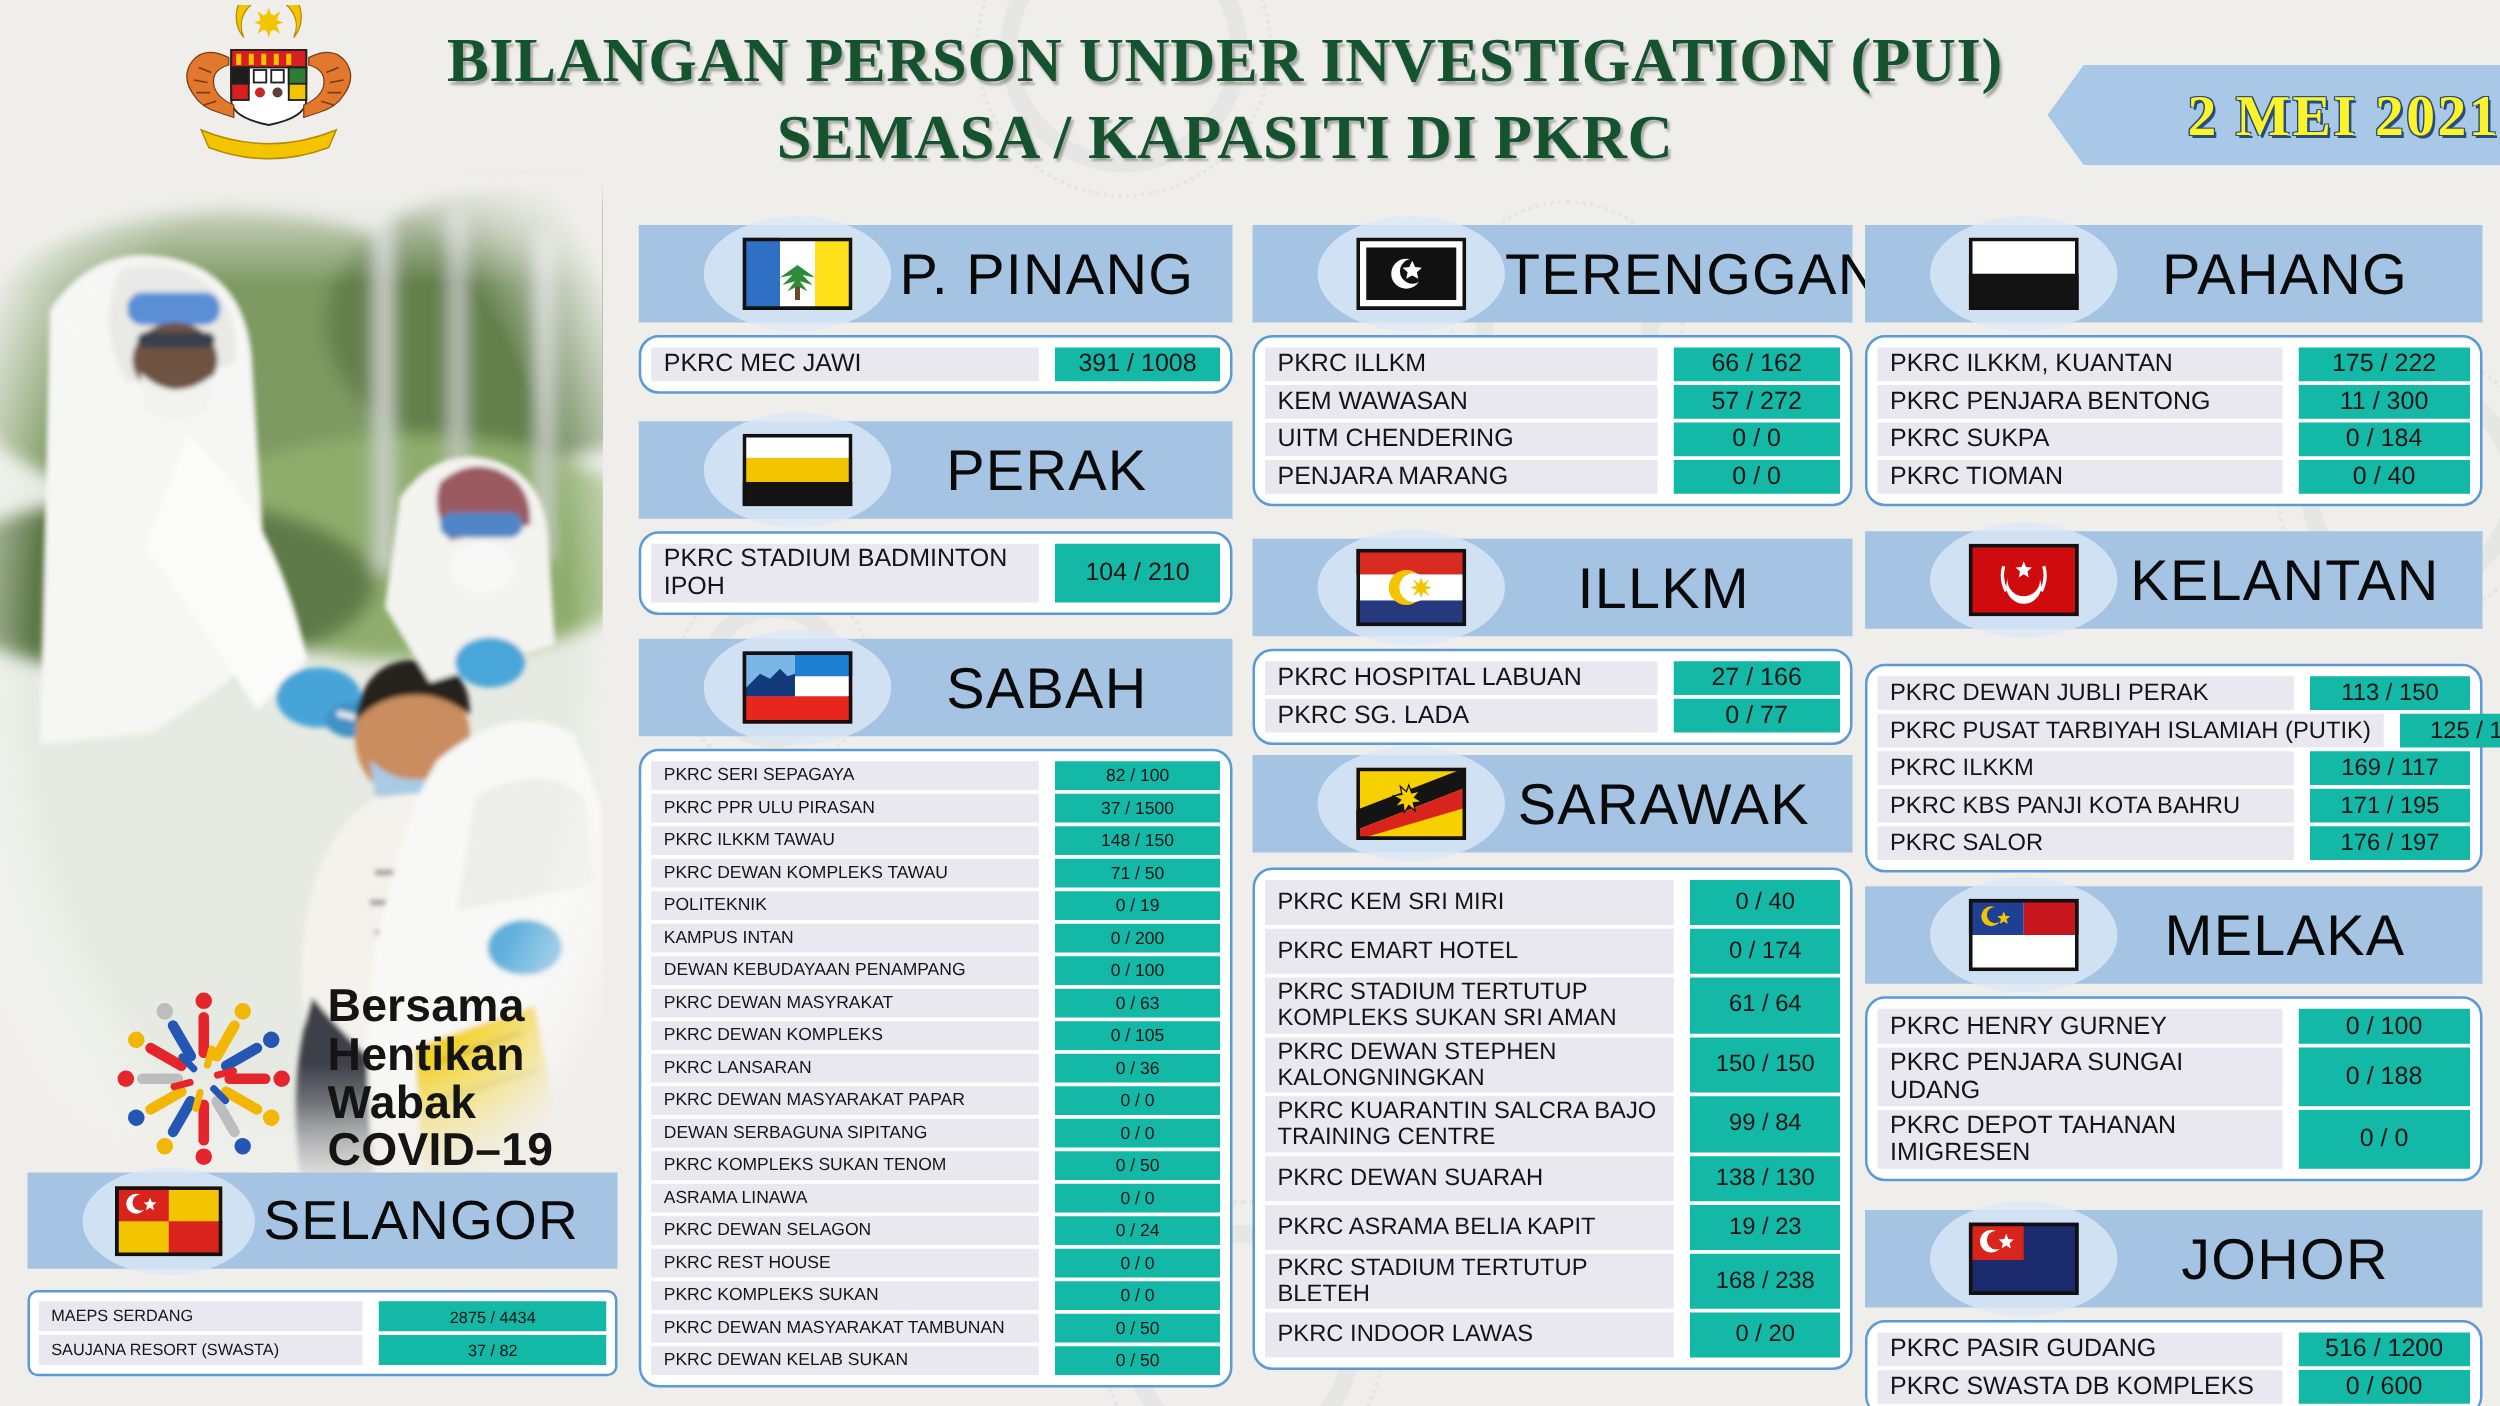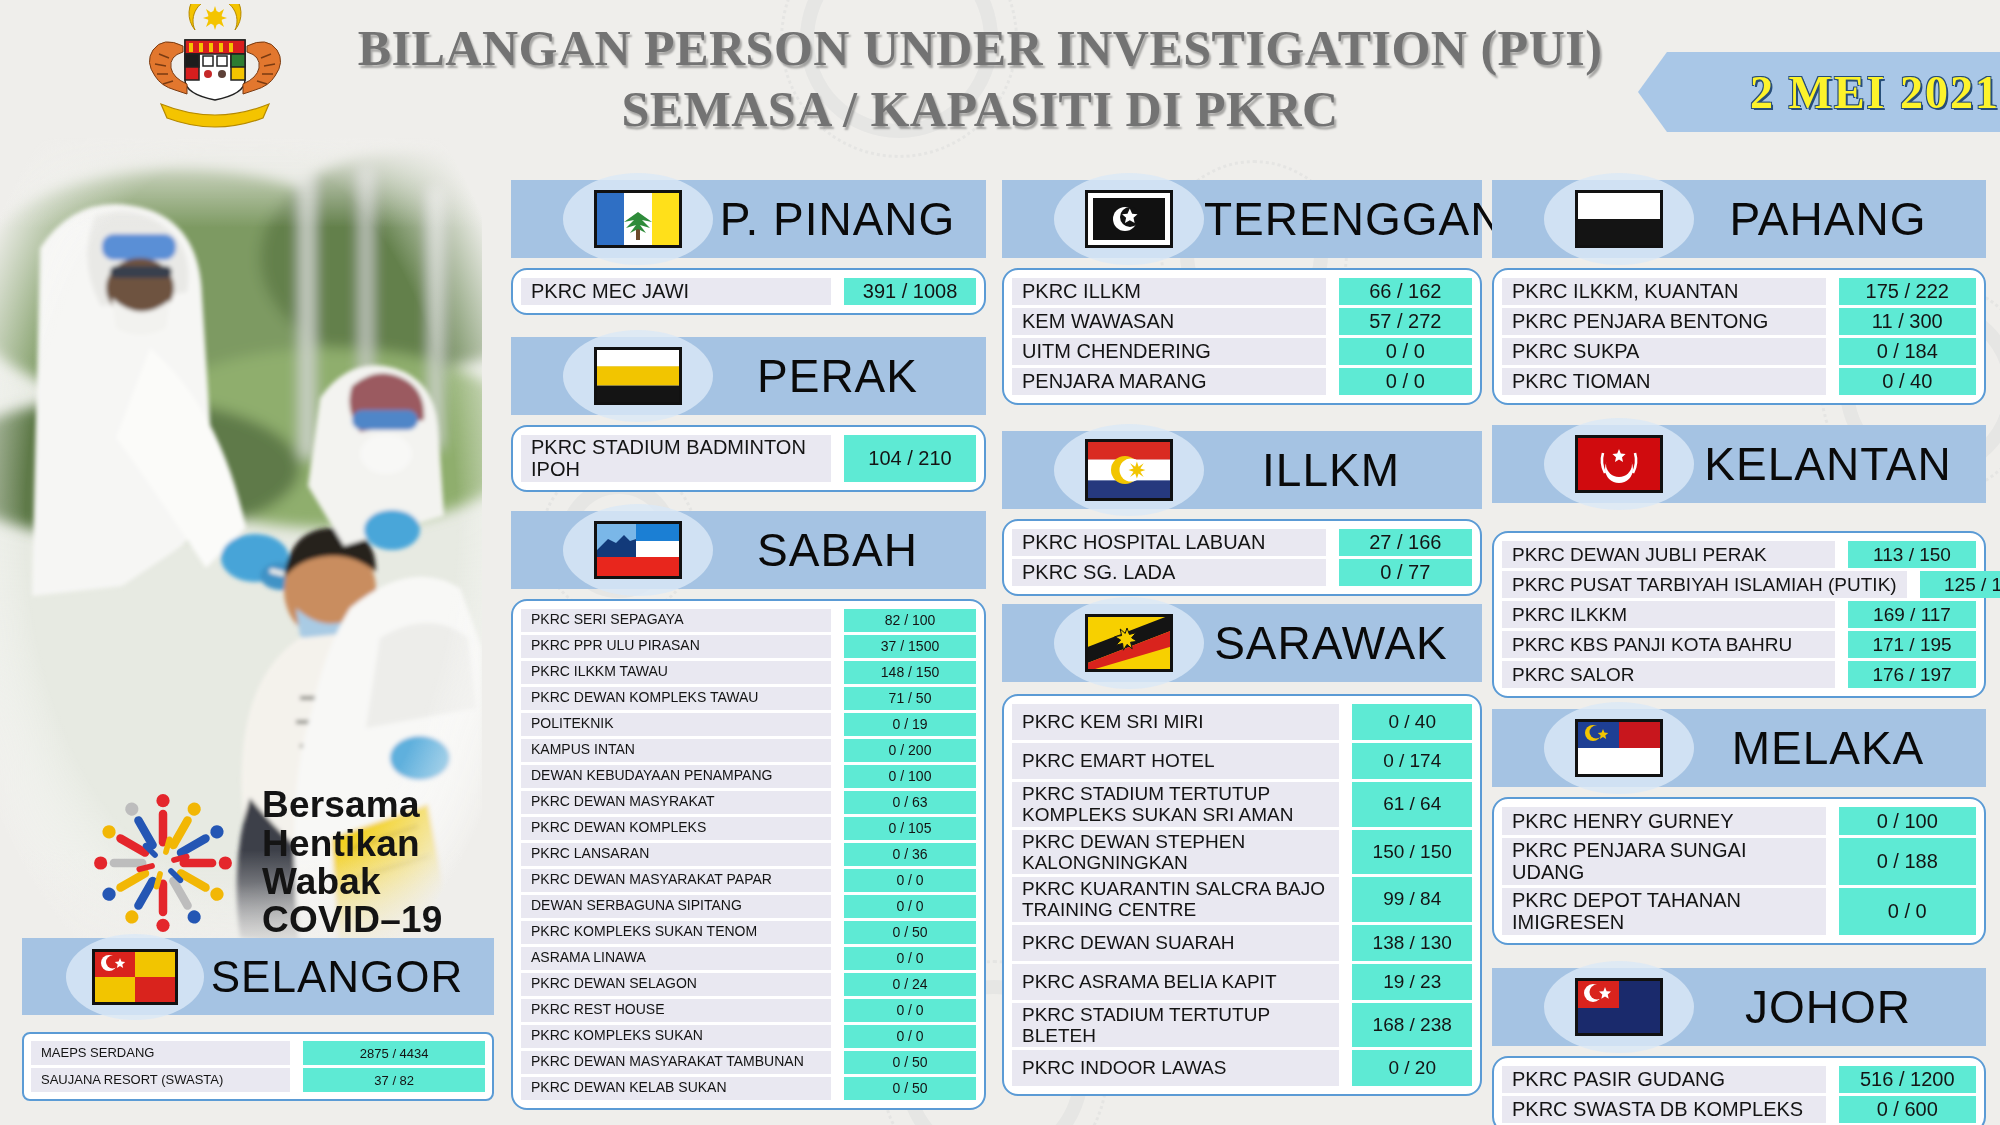--- a/index.html
+++ b/index.html
@@ -11,21 +11,21 @@
   
   .wm{position:absolute;border-radius:50%;border:14px solid rgba(120,125,135,.07);pointer-events:none}
   .wm::after{content:"";position:absolute;inset:-34px;border-radius:50%;border:3px dotted rgba(120,125,135,.08)}
 
   
   .org{position:absolute;left:40px;top:4px;width:350px;text-align:center}
   .org svg{display:block;margin:0 auto}
   .org-lines{margin-top:2px;font-family:"Liberation Serif",serif;font-size:17px;line-height:1.28;color:#1c1c1c}
   .title{
     position:absolute;left:330px;top:18px;width:1300px;text-align:center;
-    font-family:"Liberation Serif",serif;font-weight:bold;color:#737373;
+    font-family:"Liberation Serif",serif;font-weight:bold;color:#14532d;
     font-size:50px;line-height:1.22;text-shadow:2px 3px 2px rgba(0,0,0,.3);
     letter-spacing:.5px;
   }
   .date-ribbon{
     position:absolute;left:1638px;top:52px;width:362px;height:80px;
     background:#a9c7e7;
     clip-path:polygon(0% 50%,8% 0%,100% 0%,100% 100%,8% 100%);
     display:flex;align-items:center;justify-content:flex-end;
   }
   .date-ribbon span{
@@ -63,21 +63,21 @@
   .tbl{
     margin-top:10px;background:#fff;border:2px solid #5b9bd5;border-radius:16px;
     padding:8px;box-sizing:border-box;display:flex;flex-direction:column;gap:3px;
   }
   .trow{display:flex;gap:13px}
   .tlabel{
     flex:1;background:#e9e8f1;display:flex;align-items:center;
     padding:1px 10px;color:#141414;font-size:20px;line-height:1.12;
   }
   .tvalue{
-    width:29%;flex:0 0 auto;background:#5eead4;display:flex;align-items:center;justify-content:center;
+    width:29%;flex:0 0 auto;background:#14b8a6;display:flex;align-items:center;justify-content:center;
     color:#141414;font-size:20px;
   }
   .trow{min-height:27px}
 
   
   #sec-perak{margin-top:22px}
   #sec-sabah{margin-top:19px}
   #sec-sabah .trow{min-height:23px}
   #sec-sabah .tlabel,#sec-sabah .tvalue{font-size:14px;white-space:nowrap}
   #sec-labuan{margin-top:26px}

